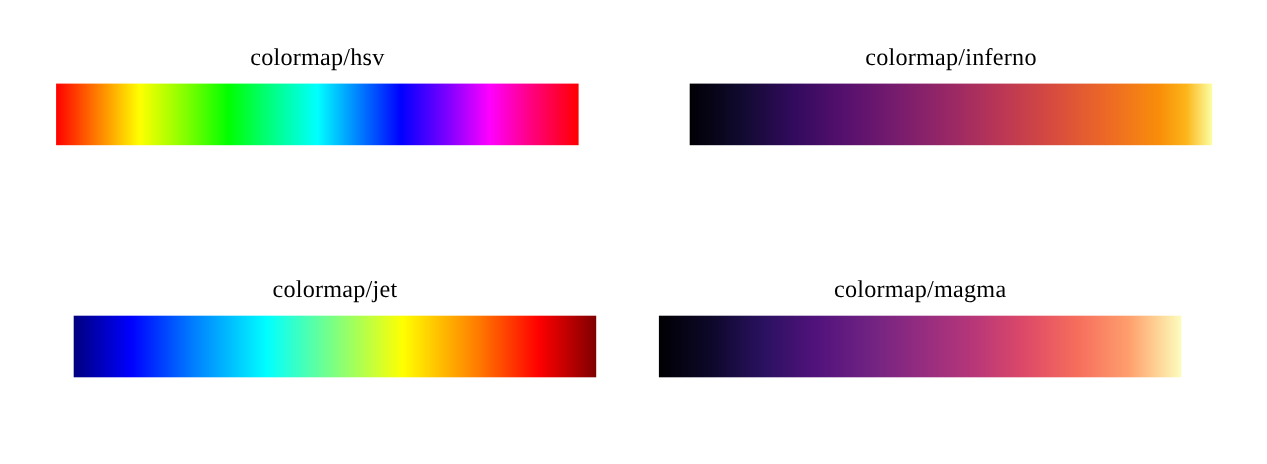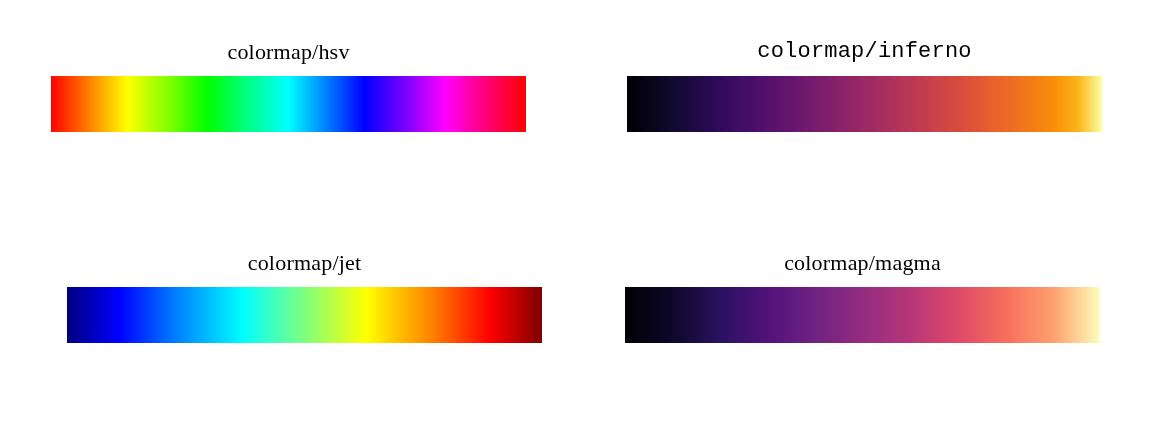--- a/index.html
+++ b/index.html
@@ -18,23 +18,23 @@
     width: 1152px;
     height: 322px;
     background: #ffffff;
   }
   .panel {
     position: absolute;
     width: 576px;
     height: 211px;
   }
   .panel-r0c0 { left: 0px;   top: 0px; }
-  .panel-r0c1 { left: 576px; top: 0px; font-family: Liberation Mono, monospace; }
+  .panel-r0c1 { left: 576px; top: 0px; }
   .panel-r1c0 { left: 0px;   top: 211px; margin-left: 16px; }
-  .panel-r1c1 { left: 574px; top: 211px; }
+  .panel-r1c1 { left: 548px; top: 211px; }
 
   .cmap-title {
     position: absolute;
     left: 51px;
     width: 475px;
     top: 38px;
     text-align: center;
     font-size: 22px;
     line-height: 28px;
     color: #000000;

